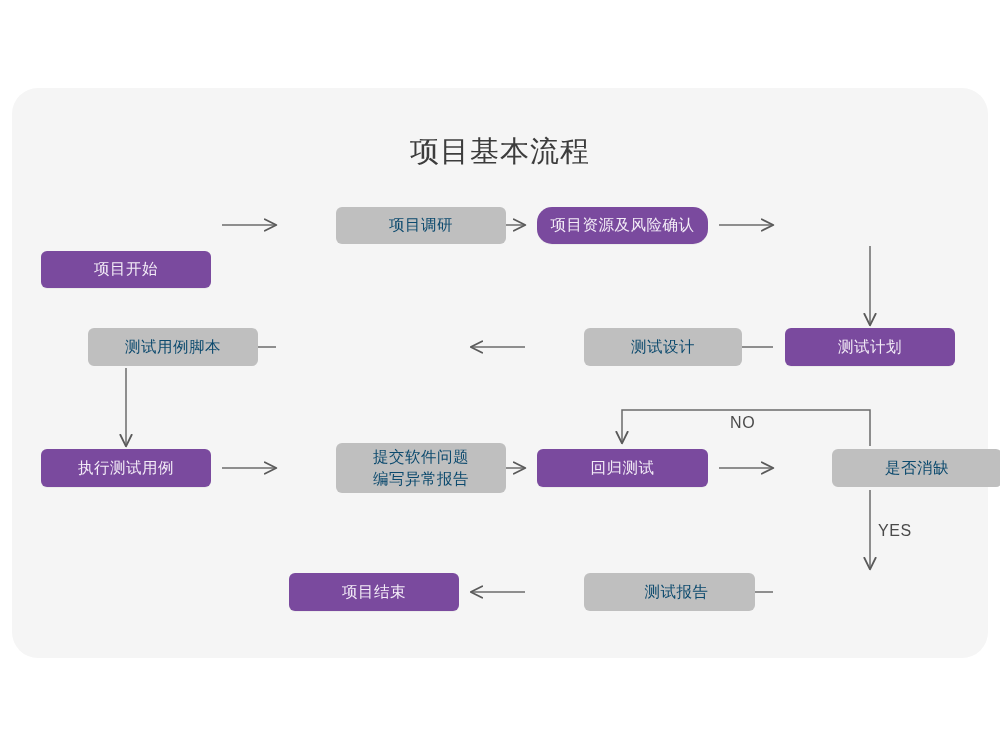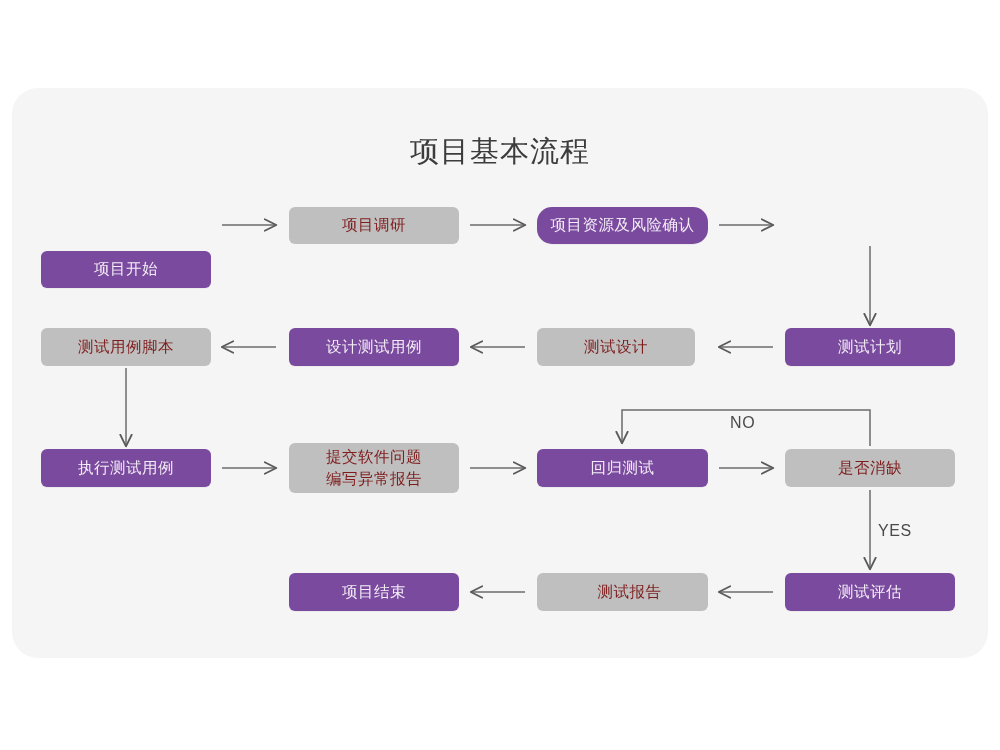--- a/index.html
+++ b/index.html
@@ -61,21 +61,22 @@
     letter-spacing: 0.5px;
     white-space: pre-line;
   }
   .node.purple {
     background: #7a4a9e;
     color: #f3ecf7;
     box-shadow: 0 1px 0 rgba(0,0,0,0.04);
   }
   .node.gray {
     background: #bfbfbf;
-    color: #7f1d1d;
+    color: #0c4a6e;
+    margin-left: 47px;
   }
   .edge-label {
     position: absolute;
     font-size: 16px;
     color: #4a4a4a;
     letter-spacing: 0.6px;
   }
 </style>
 </head>
 <body>
@@ -120,27 +121,25 @@
   </svg>
 
   <div class="edge-label" style="left:730px; top:414px;">NO</div>
   <div class="edge-label" style="left:878px; top:522px;">YES</div>
 
   <div class="node purple" style="left:41px;  top:207px; width:170px; height:37px;margin-top:44px;">项目开始</div>
   <div class="node gray" style="left:289px; top:207px; width:170px; height:37px;">项目调研</div>
   <div class="node purple" style="left:537px; top:207px; width:171px; height:37px;border-radius:15px;">项目资源及风险确认</div>
 
   <div class="node gray" style="left:41px;  top:328px; width:170px; height:38px;">测试用例脚本</div>
-  <div class="node purple" style="left:289px; top:328px; width:170px; height:38px;">设计测试用例</div>
   <div class="node gray" style="left:537px; top:328px; width:158px; height:38px;">测试设计</div>
   <div class="node purple" style="left:785px; top:328px; width:170px; height:38px;">测试计划</div>
 
   <div class="node purple" style="left:41px;  top:449px; width:170px; height:38px;">执行测试用例</div>
   <div class="node gray" style="left:289px; top:443px; width:170px; height:50px;">提交软件问题
 编写异常报告</div>
   <div class="node purple" style="left:537px; top:449px; width:171px; height:38px;">回归测试</div>
   <div class="node gray" style="left:785px; top:449px; width:170px; height:38px;">是否消缺</div>
 
   <div class="node purple" style="left:289px; top:573px; width:170px; height:38px;">项目结束</div>
   <div class="node gray" style="left:537px; top:573px; width:171px; height:38px;padding-left:14px;">测试报告</div>
-  <div class="node purple" style="left:785px; top:573px; width:170px; height:38px;">测试评估</div>
 
 </div>
 
 </body></html>

